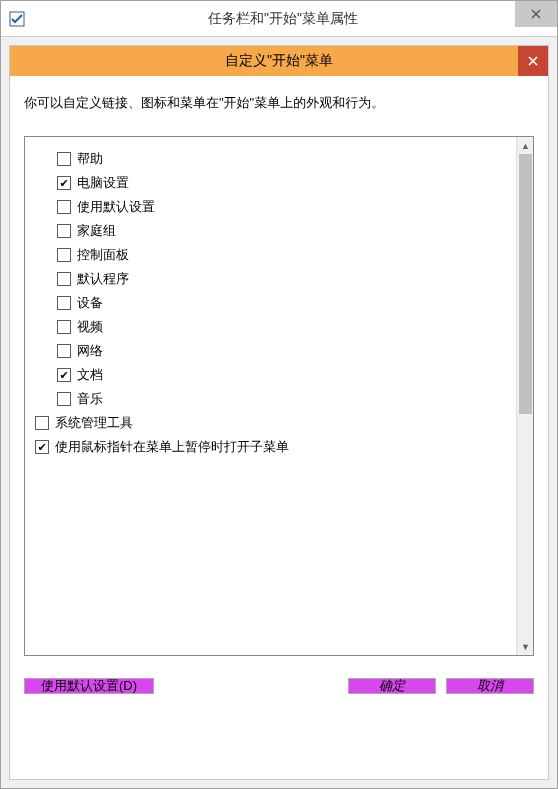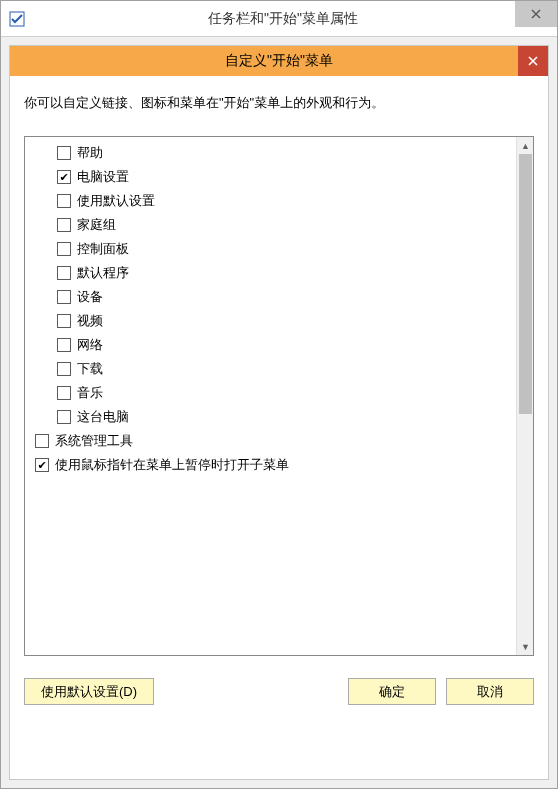--- a/index.html
+++ b/index.html
@@ -102,20 +102,21 @@
       border: 1px solid #888;
       background: #fff;
       height: 520px;
       display: flex;
       position: relative;
     }
     .listbox {
       flex: 1;
       padding: 4px 2px;
       overflow: hidden;
+      margin-top: 6px;
     }
     .scrollbar-track {
       width: 17px;
       background: #f0f0f0;
       position: relative;
       border-left: 1px solid #e0e0e0;
     }
     .scroll-up, .scroll-down {
       width: 17px;
       height: 17px;
@@ -167,26 +168,27 @@
     }
     .button-row {
       display: flex;
       justify-content: space-between;
       align-items: center;
       margin-top: 22px;
     }
     .button-row-right {
       display: flex;
       gap: 10px;
+      font-style: italic;
     }
     .btn {
       min-width: 88px;
-      height: 27px;
+      height: 16px;
       border: 1px solid #aaa;
-      background: #fef9c3;
+      background: #d946ef;
       font-size: 13px;
       display: flex;
       align-items: center;
       justify-content: center;
       padding: 0 14px;
       color: #000;
       cursor: default;
     }
     .btn-defaults { width: 130px; }
   </style>
@@ -255,30 +257,26 @@
               </div>
               <div class="item indent">
                 <span class="checkbox"></span>
                 <span>视频</span>
               </div>
               <div class="item indent">
                 <span class="checkbox"></span>
                 <span>网络</span>
               </div>
               <div class="item indent">
-                <span class="checkbox"></span>
-                <span>下载</span>
+                <span class="checkbox checked"></span>
+                <span>文档</span>
               </div>
               <div class="item indent">
                 <span class="checkbox"></span>
                 <span>音乐</span>
-              </div>
-              <div class="item indent">
-                <span class="checkbox"></span>
-                <span>这台电脑</span>
               </div>
               <div class="item">
                 <span class="checkbox"></span>
                 <span>系统管理工具</span>
               </div>
               <div class="item">
                 <span class="checkbox checked"></span>
                 <span>使用鼠标指针在菜单上暂停时打开子菜单</span>
               </div>
             </div>

